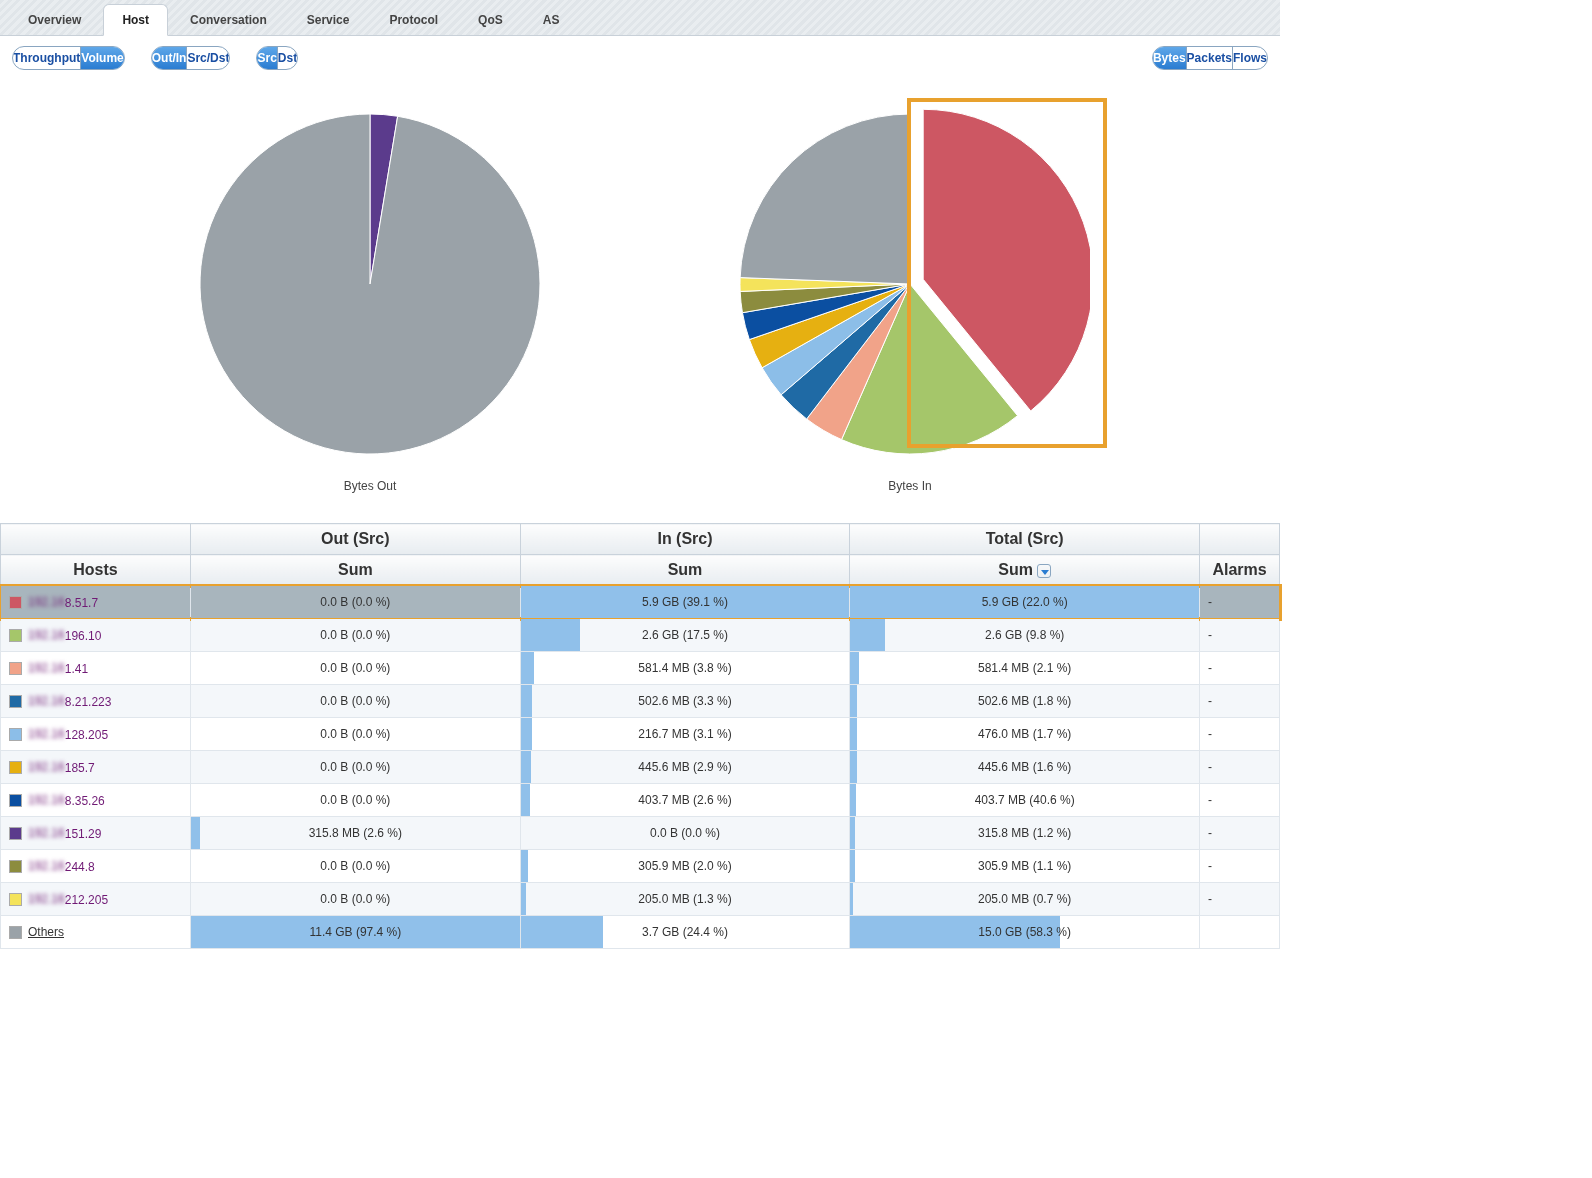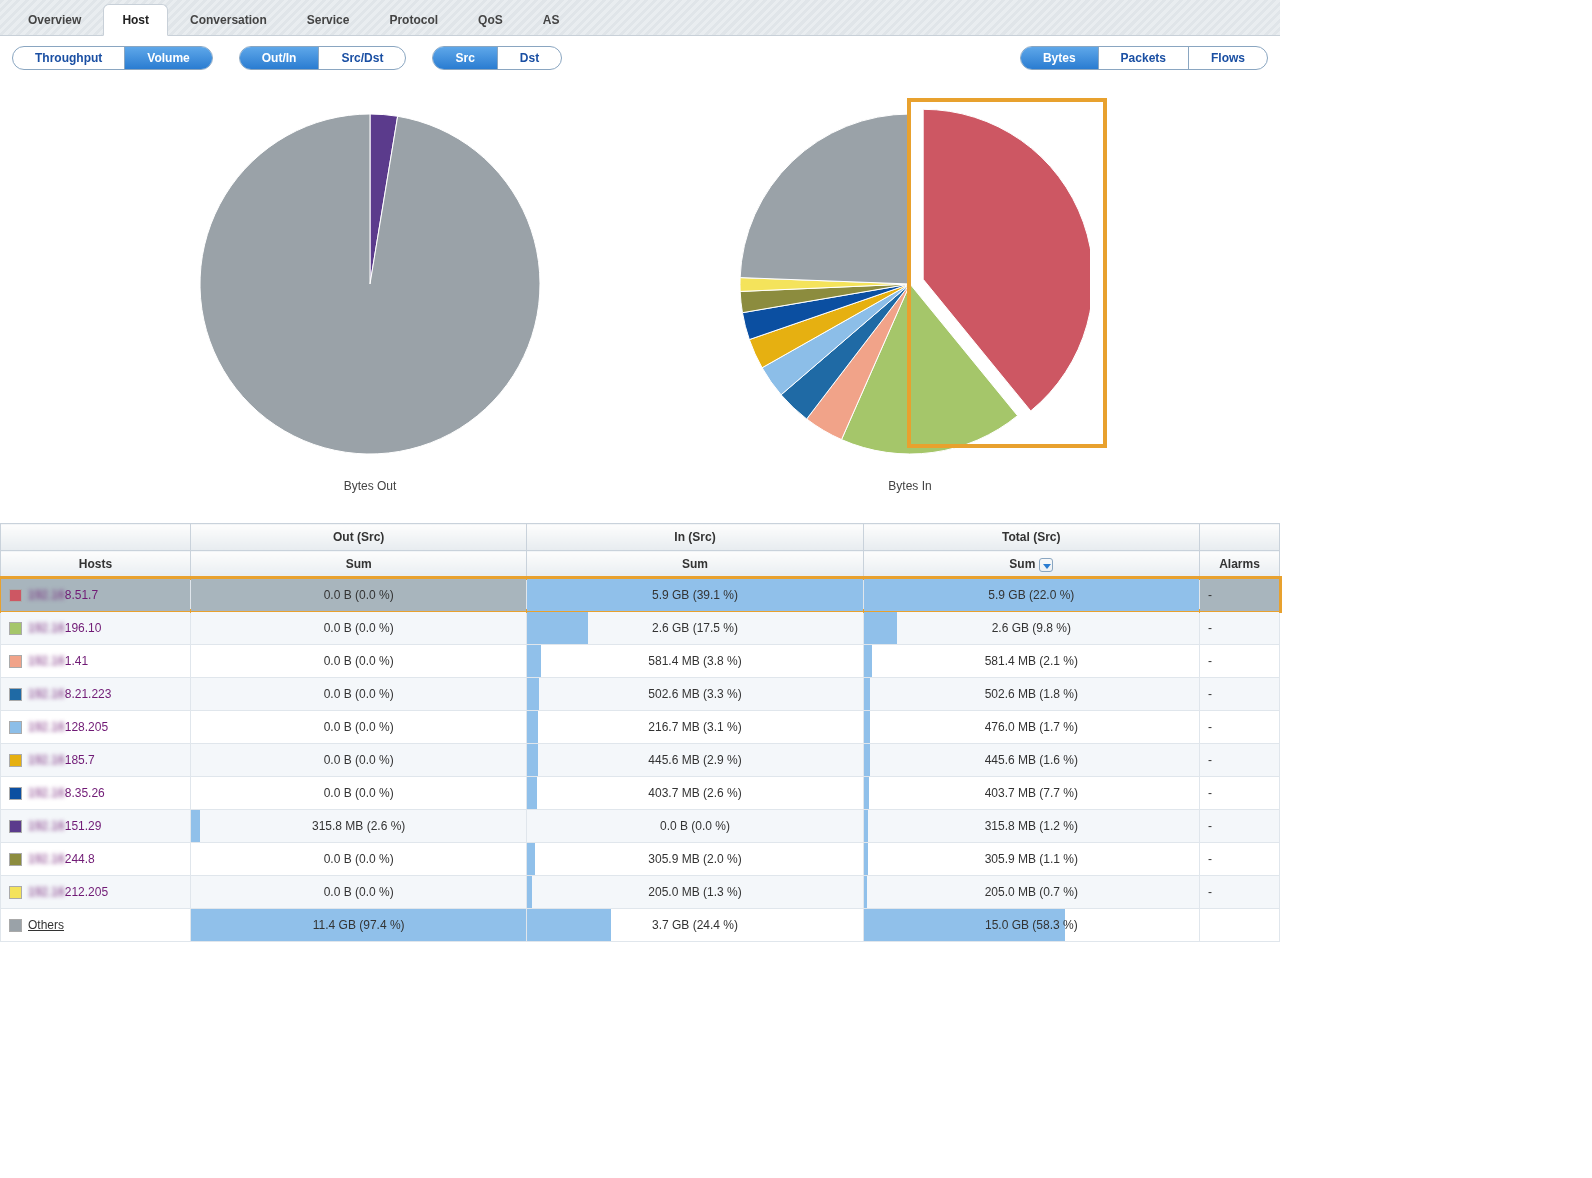--- a/index.html
+++ b/index.html
@@ -4,29 +4,29 @@
 <style>
   * { box-sizing: border-box; margin: 0; padding: 0; }
   body { font-family: Verdana, Geneva, sans-serif; font-size: 12px; color: #333; background: #fff; }
   .container { width: 1280px; margin: 0; background: #fff; }
   .tabbar { display: flex; align-items: flex-end; background: repeating-linear-gradient(-45deg, #e9edf0, #e9edf0 3px, #e0e5e9 3px, #e0e5e9 6px); border-bottom: 1px solid #c8d0d8; height: 36px; padding-left: 10px; }
   .tab { padding: 8px 18px; font-weight: bold; color: #444; cursor: pointer; border-top-left-radius: 6px; border-top-right-radius: 6px; margin-right: 4px; margin-top: 16px; }
   .tab.active { background: #fff; border: 1px solid #c8d0d8; border-bottom: 1px solid #fff; color: #222; position: relative; bottom: -1px; }
   .toolbar { display: flex; align-items: center; padding: 10px 12px 4px 12px; gap: 26px; }
   .toolbar .spacer { flex: 1; }
   .seg { display: inline-flex; border: 1px solid #8aa6c1; border-radius: 13px; overflow: hidden; background: #fff; }
-  .seg-btn { padding: 4px 22px; font-weight: bold; color: #1a4fa3; font-size: 12px; cursor: pointer; }
+  .seg-btn { padding: 4px 0; font-weight: bold; color: #1a4fa3; font-size: 12px; cursor: pointer; }
   .seg-btn + .seg-btn { border-left: 1px solid #8aa6c1; }
   .seg-btn.active { background: linear-gradient(#5ea7e9, #2a7cd1); color: #fff; }
   .charts { display: flex; justify-content: space-evenly; padding: 30px 10px 10px 10px; position: relative; }
   .chart { text-align: center; }
   .chart-title { margin-top: 12px; color: #444; font-size: 12px; }
   .highlight-box { position: absolute; border: 4px solid #e8a12e; pointer-events: none; }
   table.data { width: 100%; border-collapse: collapse; margin-top: 20px; border: 1px solid #c9d2db; }
-  table.data th { background: linear-gradient(#fdfdfd, #e7ecf0); border: 1px solid #c9d2db; padding: 6px 8px; font-weight: bold; color: #333; font-size: 12px; }
+  table.data th { background: linear-gradient(#fdfdfd, #e7ecf0); border: 1px solid #c9d2db; padding: 6px 8px; font-weight: bold; color: #333; font-size: 16px; }
   table.data th.sub { font-weight: bold; }
   table.data td { border: 1px solid #e0e6ec; padding: 5px 8px; font-size: 12px; color: #333; position: relative; }
   table.data tr:nth-child(even) td { background: #f4f7fa; }
   table.data tr:nth-child(odd) td { background: #fff; }
   .swatch { display: inline-block; width: 13px; height: 13px; border: 1px solid #aaa; margin-right: 6px; vertical-align: middle; }
   .hostlink { color: #701a75; text-decoration: none; vertical-align: middle; }
   .blur { filter: blur(2px); display:inline-block; vertical-align: middle; }
   .barcell { height: 24px; }
   .barcell .bar { position: absolute; left: 0; top: 0; bottom: 0; background: #90c0ea; z-index: 0; }
   .barcell .label { position: relative; z-index: 1; display: block; text-align: center; padding: 4px 0; }
@@ -215,21 +215,21 @@
           <td class="barcell">
             <div class="bar" style="width: 0%;"></div>
             <span class="label">0.0 B (0.0 %)</span>
           </td>
           <td class="barcell">
             <div class="bar" style="width: 2.8%;"></div>
             <span class="label">403.7 MB (2.6 %)</span>
           </td>
           <td class="barcell">
             <div class="bar" style="width: 1.7%;"></div>
-            <span class="label">403.7 MB (7.7 %)</span>
+            <span class="label">403.7 MB (40.6 %)</span>
           </td>
           <td style="width: 80px;">-</td>
         </tr>
         <tr>
           <td style="width: 190px;"><span class="swatch" style="background: rgb(91, 59, 140);"></span><span class="blur hostlink">192.16</span><a class="hostlink" href="#">151.29</a></td>
           <td class="barcell">
             <div class="bar" style="width: 2.7%;"></div>
             <span class="label">315.8 MB (2.6 %)</span>
           </td>
           <td class="barcell">

